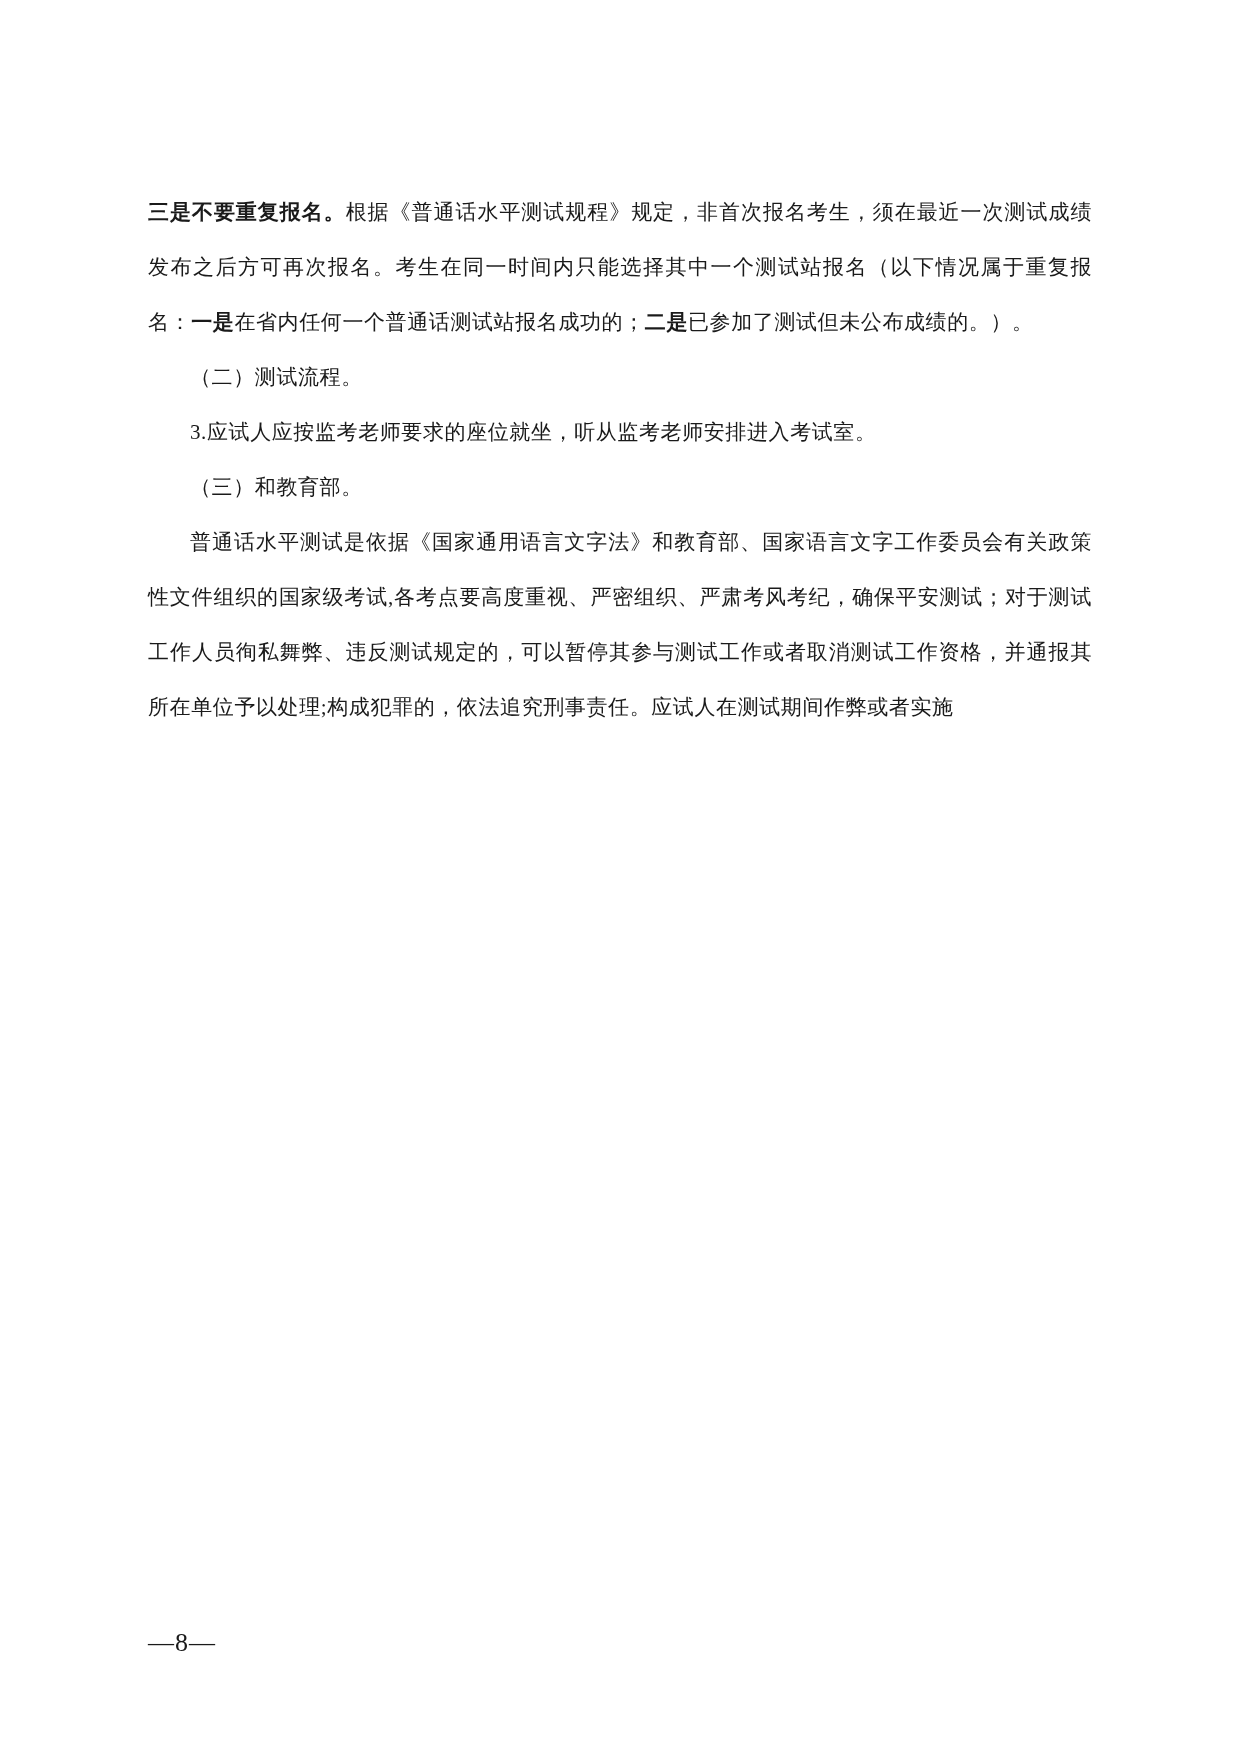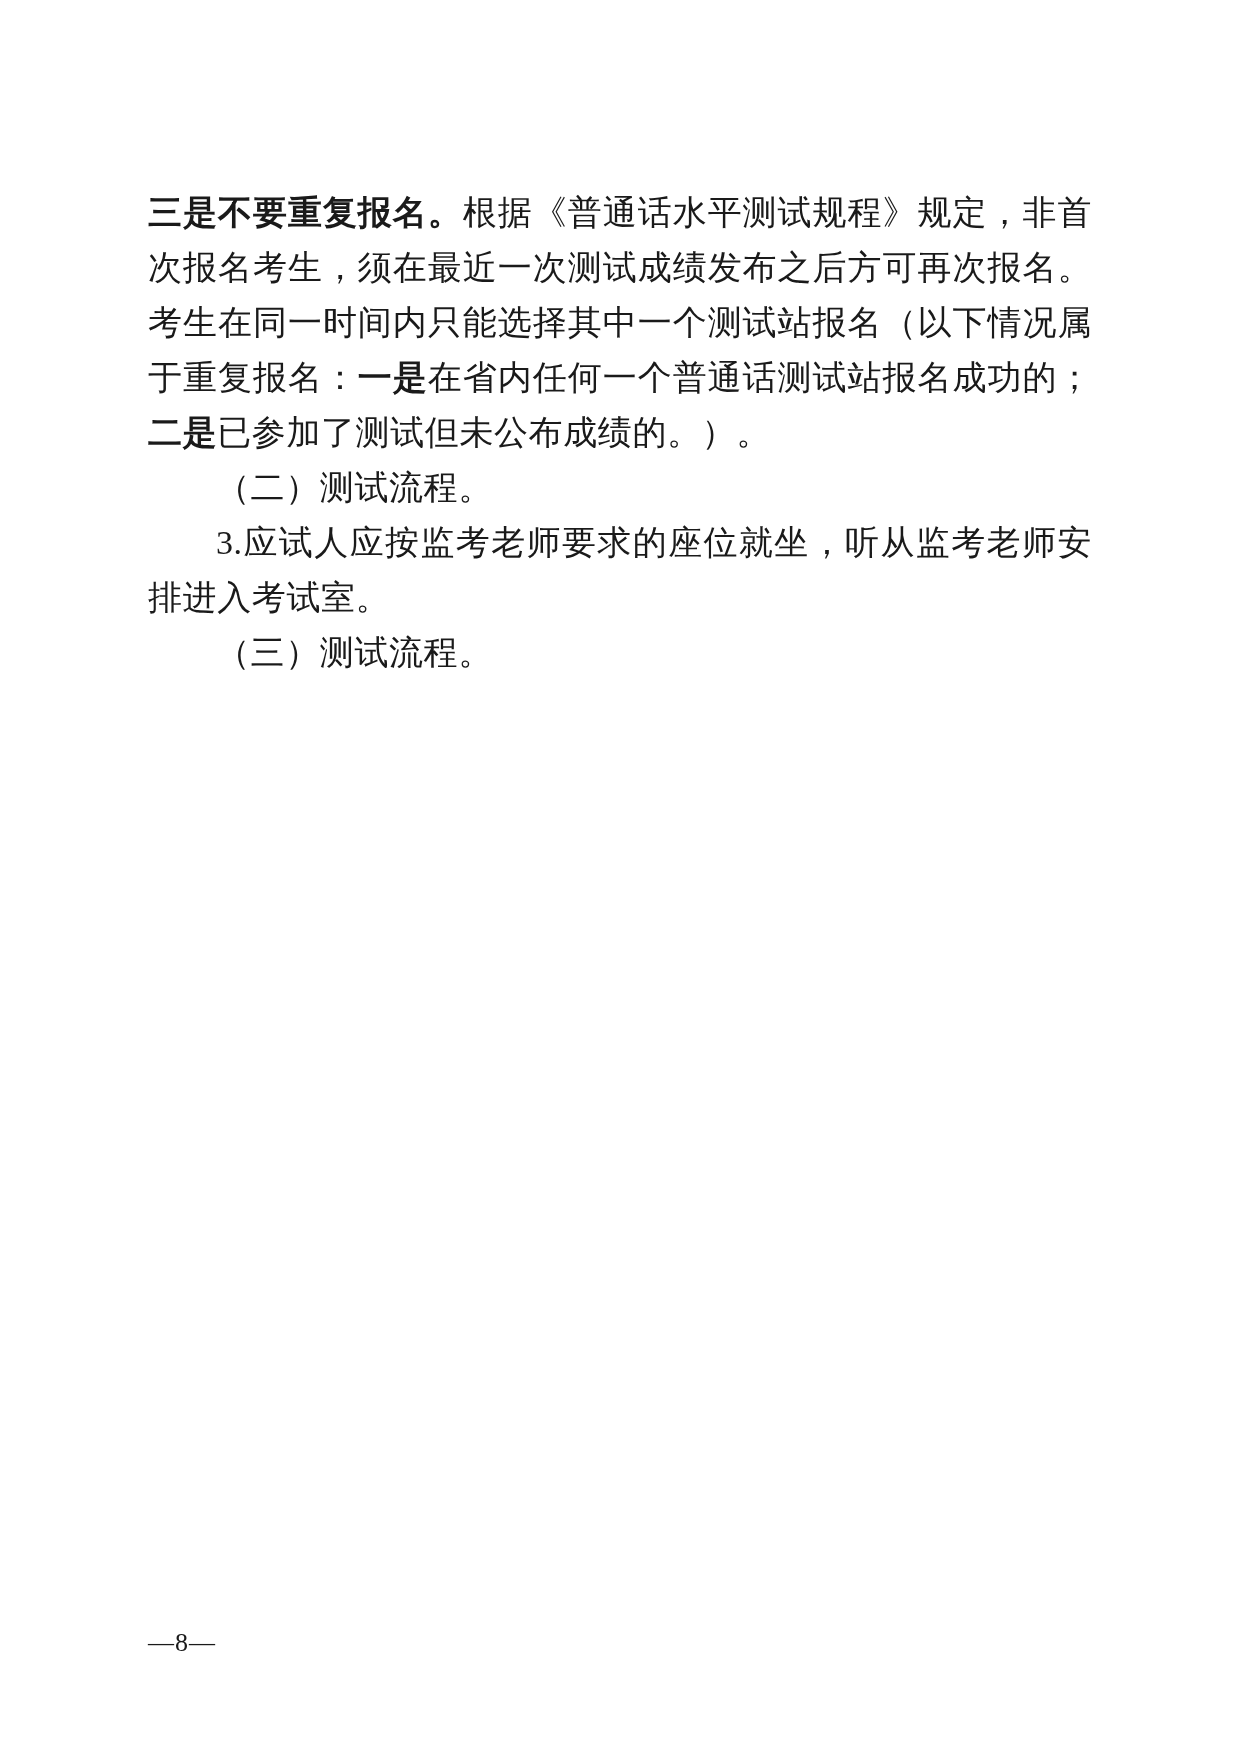--- a/index.html
+++ b/index.html
@@ -18,21 +18,21 @@
   .page {
     position: absolute;
     left: 0;
     top: 0;
     width: 1240px;
     height: 1754px;
     box-sizing: border-box;
     padding: 185px 148px 0 148px;
   }
   .doc-body {
-    font-size: 34px;
+    font-size: 21px;
     line-height: 55px;
     text-align: justify;
     text-justify: inter-ideograph;
     letter-spacing: 0.6px;
   }
   .para {
     margin: 0 0 0 0;
     text-indent: 2em;
   }
   .para.noindent {
@@ -68,21 +68,22 @@
       <span class="bold">三是不要重复报名。</span><span>根据《普通话水平测试规程》规定，非首次报名考生，须在最近一次测试成绩发布之后方可再次报名。考生在同一时间内只能选择其中一个测试站报名（以下情况属于重复报名：</span><span class="bold">一是</span><span>在省内任何一个普通话测试站报名成功的；</span><span class="bold">二是</span><span>已参加了测试但未公布成绩的。）。</span>
     </p>
 
     <p class="para">（二）测试流程。</p>
 
 
 
     <p class="para">3.应试人应按监考老师要求的座位就坐，听从监考老师安排进入考试室。</p>
 
 
-    <p class="para">（三）测试流程。</p>
+    <p class="para">（三）和教育部。</p>
 
+    <p class="para">普通话水平测试是依据《国家通用语言文字法》和教育部、国家语言文字工作委员会有关政策性文件组织的国家级考试,各考点要高度重视、严密组织、严肃考风考纪，确保平安测试；对于测试工作人员徇私舞弊、违反测试规定的，可以暂停其参与测试工作或者取消测试工作资格，并通报其所在单位予以处理;构成犯罪的，依法追究刑事责任。应试人在测试期间作弊或者实施</p>
 
   </div>
 
   <div class="footer">
     <span class="page-num">—8—</span>
   </div>
 </div>
 
 </body></html>

